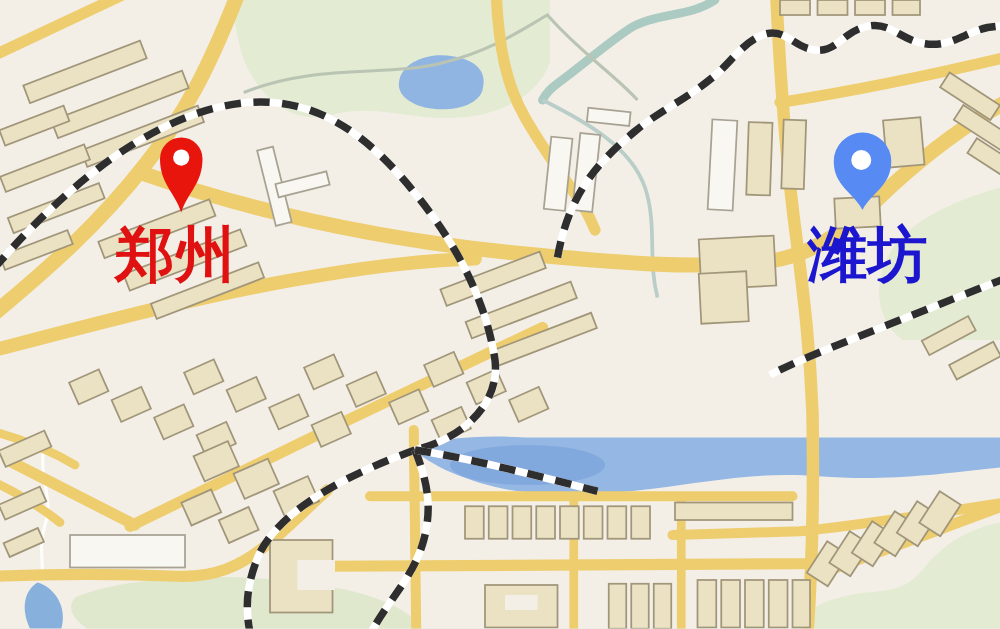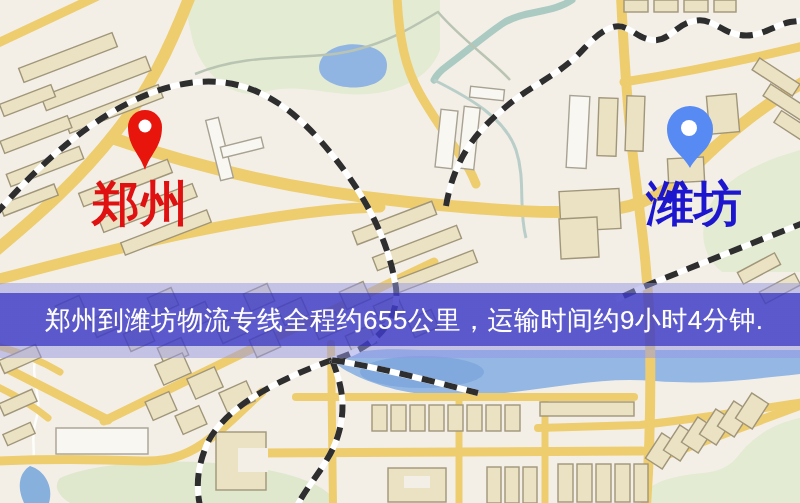--- a/index.html
+++ b/index.html
@@ -191,17 +191,14 @@
 
       <path d="M 690,168 C 683,154 667,149 667,129 A 23,23 0 1 1 713,129 C 713,149 697,154 690,168 Z" fill="#578af2"></path>
       <circle cx="689" cy="128" r="8" fill="#ffffff"></circle>
 
       <text class="map-label" x="140" y="220" fill="#e01111">郑州</text>
 
       <text class="map-label" x="694" y="220" fill="#1c16cf">潍坊</text>
     </g>
   </svg>
 
-  <div class="banner">
-    <span>郑州到潍坊物流专线全程约655公里，运输时间约9小时4分钟.</span>
-  </div>
 
 </div>
 
 </body></html>

